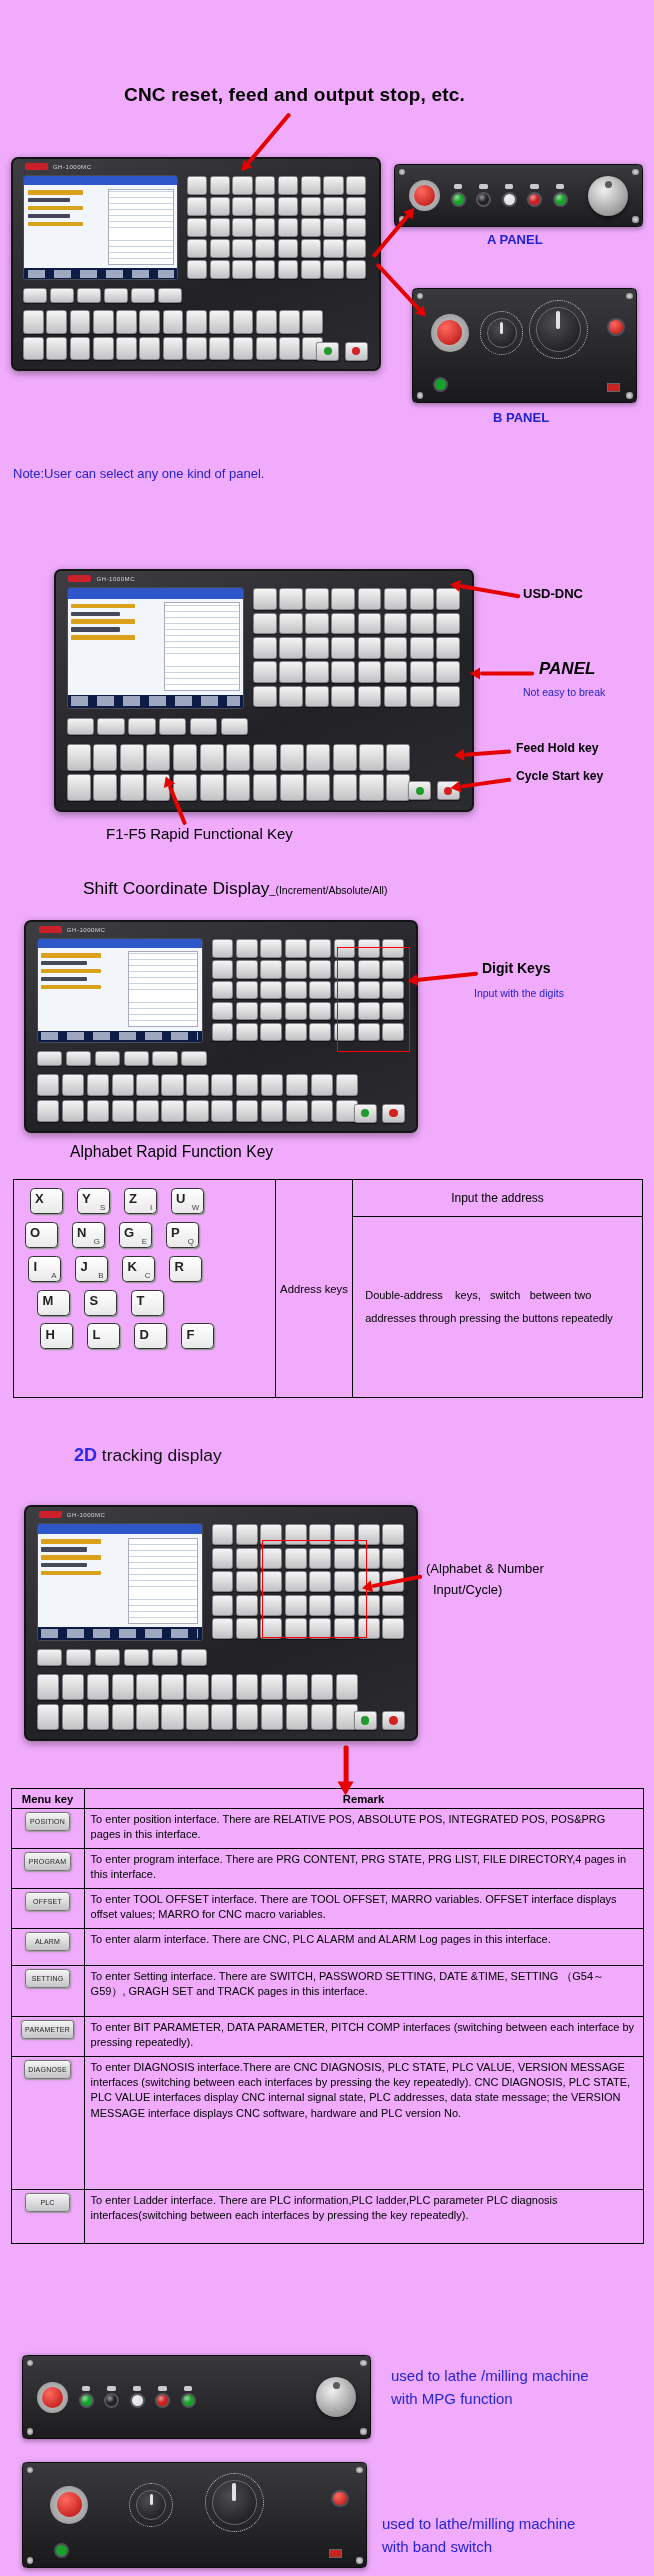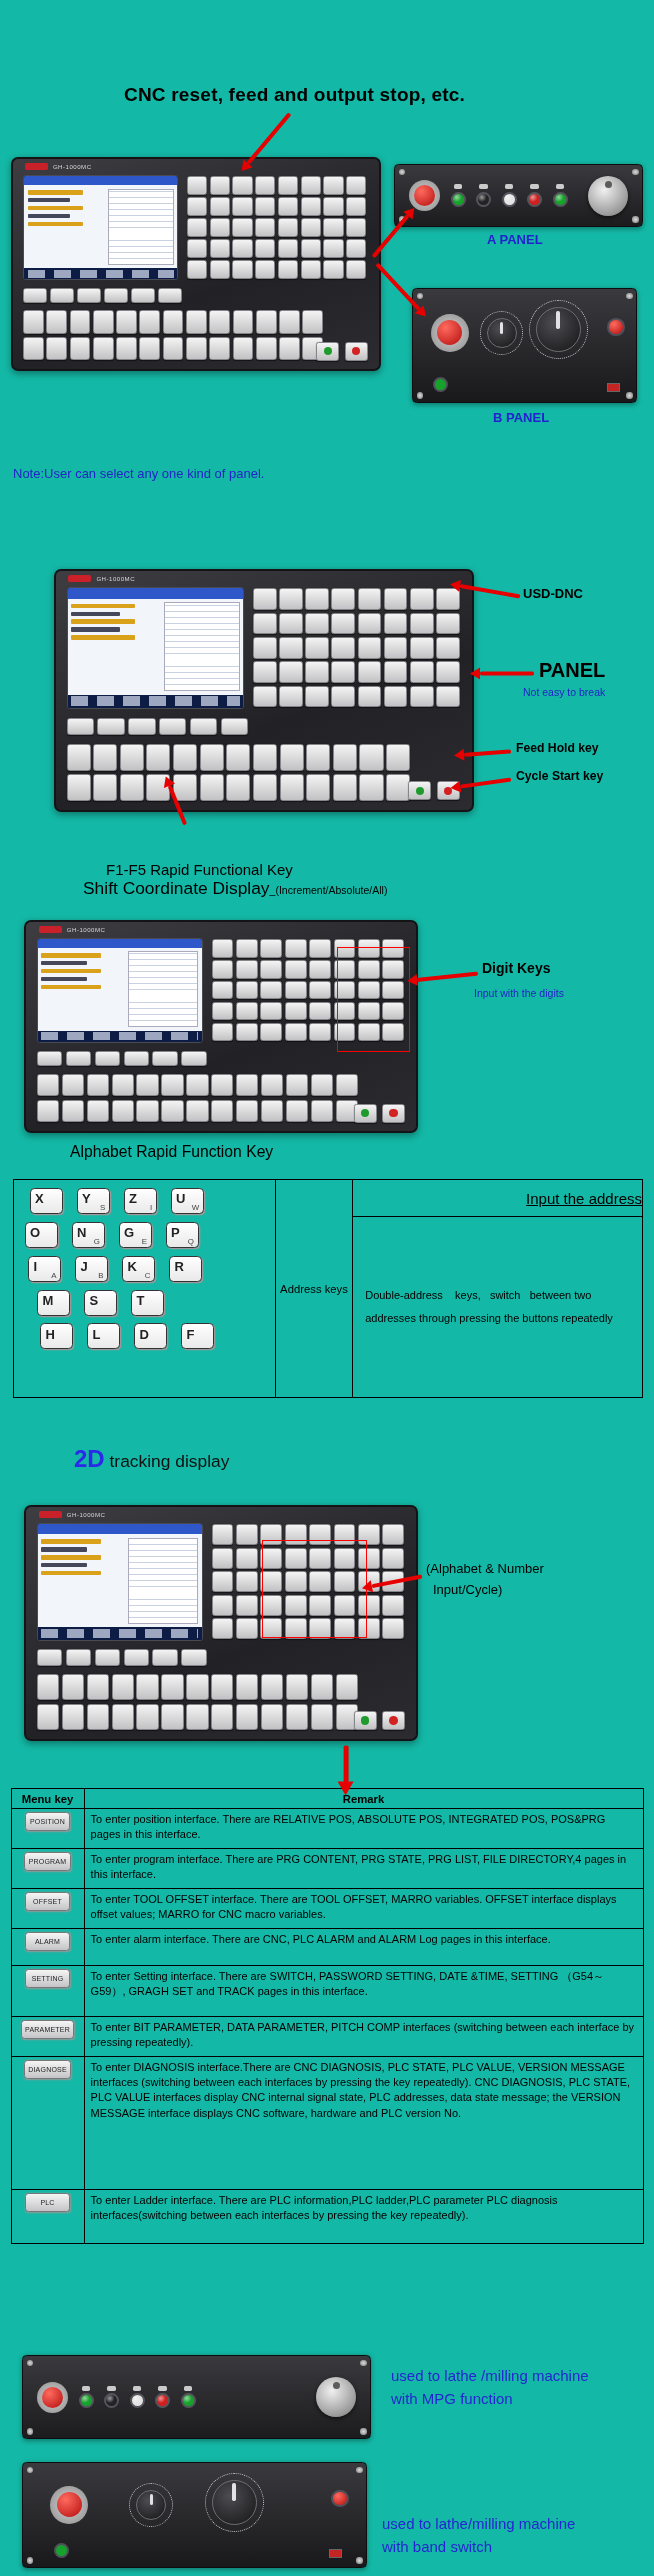--- a/index.html
+++ b/index.html
@@ -1,32 +1,32 @@
 <!DOCTYPE html>
 <html style="font-size:14px"><head>
 <meta charset="utf-8">
 <style>
   *{margin:0;padding:0;box-sizing:border-box;}
   body{background:#fff;font-family:"Liberation Sans",sans-serif;}
-  .canvas{position:relative;width:654px;height:2576px;margin:0 auto;background:#14b8a6;overflow:hidden;}
+  .canvas{position:relative;width:654px;height:2576px;margin:0 auto;background:#f0abfc;overflow:hidden;}
   .t{position:absolute;color:#000;white-space:nowrap;}
   .title1{font-size:19px;font-weight:700;letter-spacing:0.2px;}
   .blue-label{font-size:13px;font-weight:700;color:#2222cf;}
   .note{font-size:13px;color:#2323c8;}
   .heading-blue{font-size:20px;font-weight:700;color:#1414e8;}
   .lbl15b{font-size:13px;font-weight:700;}
-  .lbl17b{font-size:20px;font-weight:700;}
+  .lbl17b{font-size:17px;font-weight:700;font-style:italic;}
   .lbl14b{font-size:12.2px;font-weight:700;}
   .sub-blue{font-size:10.5px;color:#2323c8;}
   .lbl17{font-size:15px;}
   .lbl16b{font-size:14px;font-weight:600;}
   .heading-main{font-size:17.4px;}
   .heading-sub{font-size:10.5px;}
   .lbl18{font-size:15.7px;}
-  .twod{font-size:24px;font-weight:700;color:#2a2ae8;}
+  .twod{font-size:18px;font-weight:700;color:#2a2ae8;}
   .twod-rest{font-size:17.4px;color:#111;font-weight:400;}
   .anno15{font-size:13px;}
   .caption-blue{font-size:15px;color:#2525d2;line-height:1.55;white-space:nowrap;}
 
   
   .rarrow{position:absolute;height:3.5px;background:#e60000;transform-origin:left center;border-radius:1.7px;z-index:30;}
   .rarrow::after{content:"";position:absolute;right:-9.6px;top:50%;transform:translateY(-50%);
     border-left:10.5px solid #e60000;border-top:6.1px solid transparent;border-bottom:6.1px solid transparent;}
   .rarrow.big{height:5.2px;}
   .rarrow.big::after{right:-12.2px;border-left:14px solid #e60000;border-top:8.7px solid transparent;border-bottom:8.7px solid transparent;}
@@ -90,21 +90,21 @@
   .pb-knob.big{left:55%;top:16%;width:45px;height:45px;}
   .pb-pointer{position:absolute;left:50%;top:2.6px;width:3.5px;height:42%;margin-left:-1.7px;background:#e2e2e6;border-radius:1.7px;}
   .pb-red{position:absolute;right:5%;top:26%;width:17.4px;height:17.4px;border-radius:50%;background:radial-gradient(circle at 35% 30%,#ff6a5e,#b40d0d);border:2.6px solid #50505a;}
   .pb-led{position:absolute;right:7%;bottom:9%;width:13px;height:8.7px;background:#c32424;border:0.9px solid #666;}
 
   
   .alpha-table{position:absolute;left:13px;top:1179px;width:630px;border-collapse:collapse;table-layout:fixed;}
   .alpha-table td,.alpha-table th{border:0.9px solid #000;font-weight:400;}
   .at-keys{width:262px;height:218px;vertical-align:top;}
   .at-mid{width:77px;text-align:center;font-size:11.3px;}
-  .at-head{height:37px;text-align:right;font-size:15px;text-decoration:underline;}
+  .at-head{height:37px;text-align:center;font-size:12px;}
   .at-desc{font-size:11px;padding:10.5px 12.2px;vertical-align:middle;white-space:pre-wrap;line-height:2.1;}
   .keys-row{display:flex;gap:14px;margin-top:7.9px;}
   .keycap{width:33px;height:26px;background:linear-gradient(#ffffff,#e9e9e9);border:1.3px solid #333;border-radius:4.4px;position:relative;box-shadow:1.3px 1.3px 0 #999;}
   .keycap-main{position:absolute;left:4.4px;top:2.6px;font-size:13px;font-weight:700;color:#222;}
   .keycap-sub{position:absolute;right:3.5px;bottom:0.9px;font-size:7.9px;color:#444;}
 
   
   .menu-table{position:absolute;left:10.5px;top:1788px;width:633px;border-collapse:collapse;font-size:11px;}
   .menu-table th,.menu-table td{border:0.9px solid #000;padding:2.6px 6.1px;vertical-align:top;color:#000;}
   .menu-table th{font-size:11.3px;font-weight:700;text-align:center;padding:3.5px;}
@@ -415,21 +415,21 @@
   <div class="t lbl17b" style="left:539px;top:659px;">PANEL</div>
   <div class="rarrow" style="left:534px;top:672px;width:54px;transform:rotate(180deg);"></div>
   <div class="t sub-blue" style="left:523px;top:686px;">Not easy to break</div>
 
   <div class="t lbl14b" style="left:516px;top:741px;">Feed Hold key</div>
   <div class="rarrow" style="left:511px;top:750px;width:47px;transform:rotate(176deg);"></div>
 
   <div class="t lbl14b" style="left:516px;top:769px;">Cycle Start key</div>
   <div class="rarrow" style="left:511px;top:778px;width:51px;transform:rotate(172deg);"></div>
 
-  <div class="t lbl17" style="left:106px;top:825px;margin-top:36px;">F1-F5 Rapid Functional Key</div>
+  <div class="t lbl17" style="left:106px;top:825px;">F1-F5 Rapid Functional Key</div>
   <div class="rarrow" style="left:185px;top:823px;width:42px;transform:rotate(-112deg);"></div>
 
   <div class="t" style="left:83px;top:878px;">
     <span class="heading-main">Shift Coordinate Display</span><span class="heading-sub">_(Increment/Absolute/All)</span>
   </div>
 
   <div class="controller" style="left:24.4px;top:920px;width:394px;height:213px;">
       <div class="ctl-brand">
         <div class="ctl-badge"></div>
         <div class="ctl-brand-text">GH-1000MC</div>

